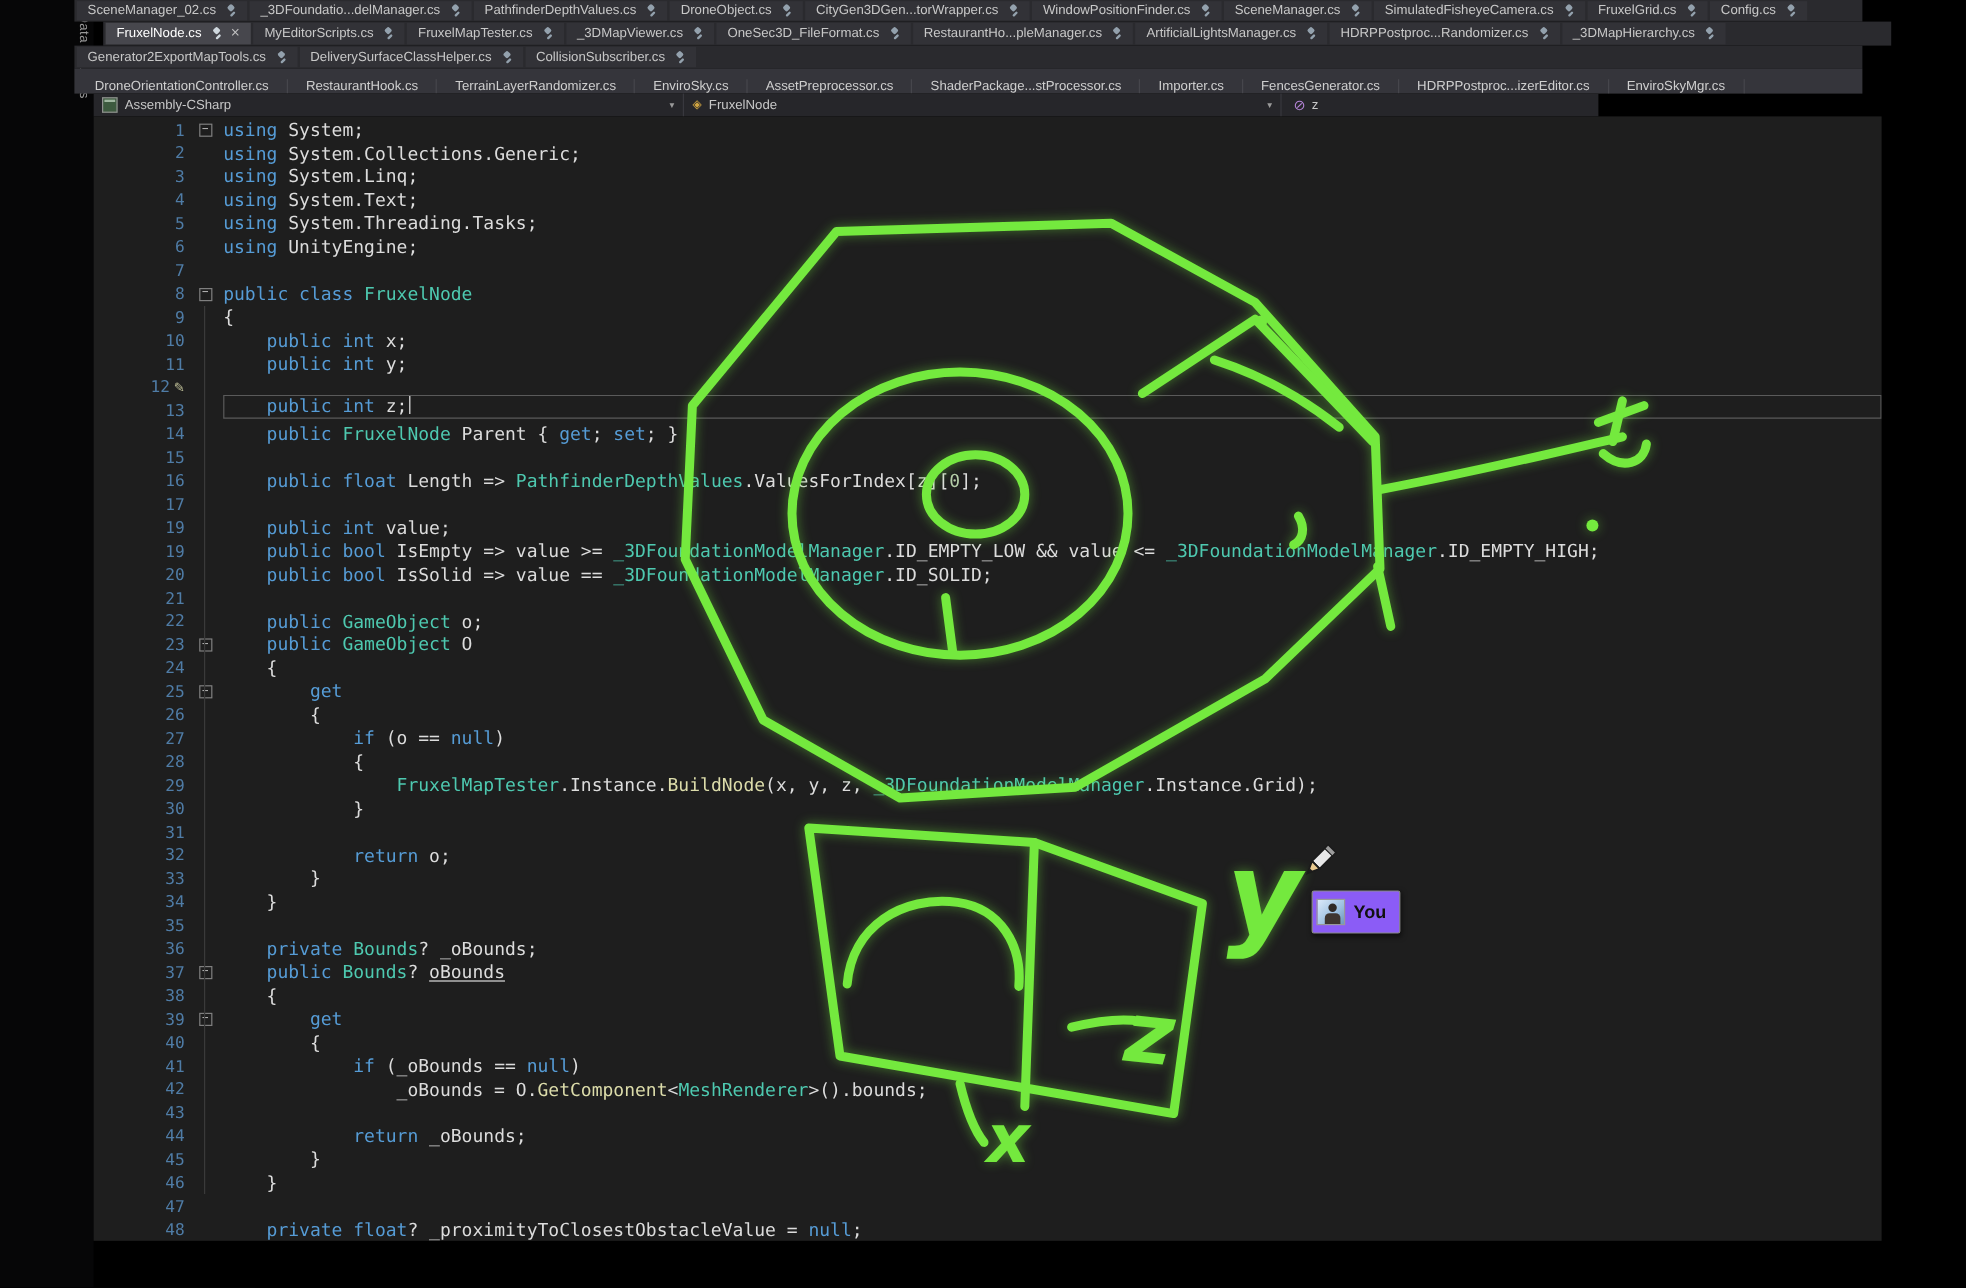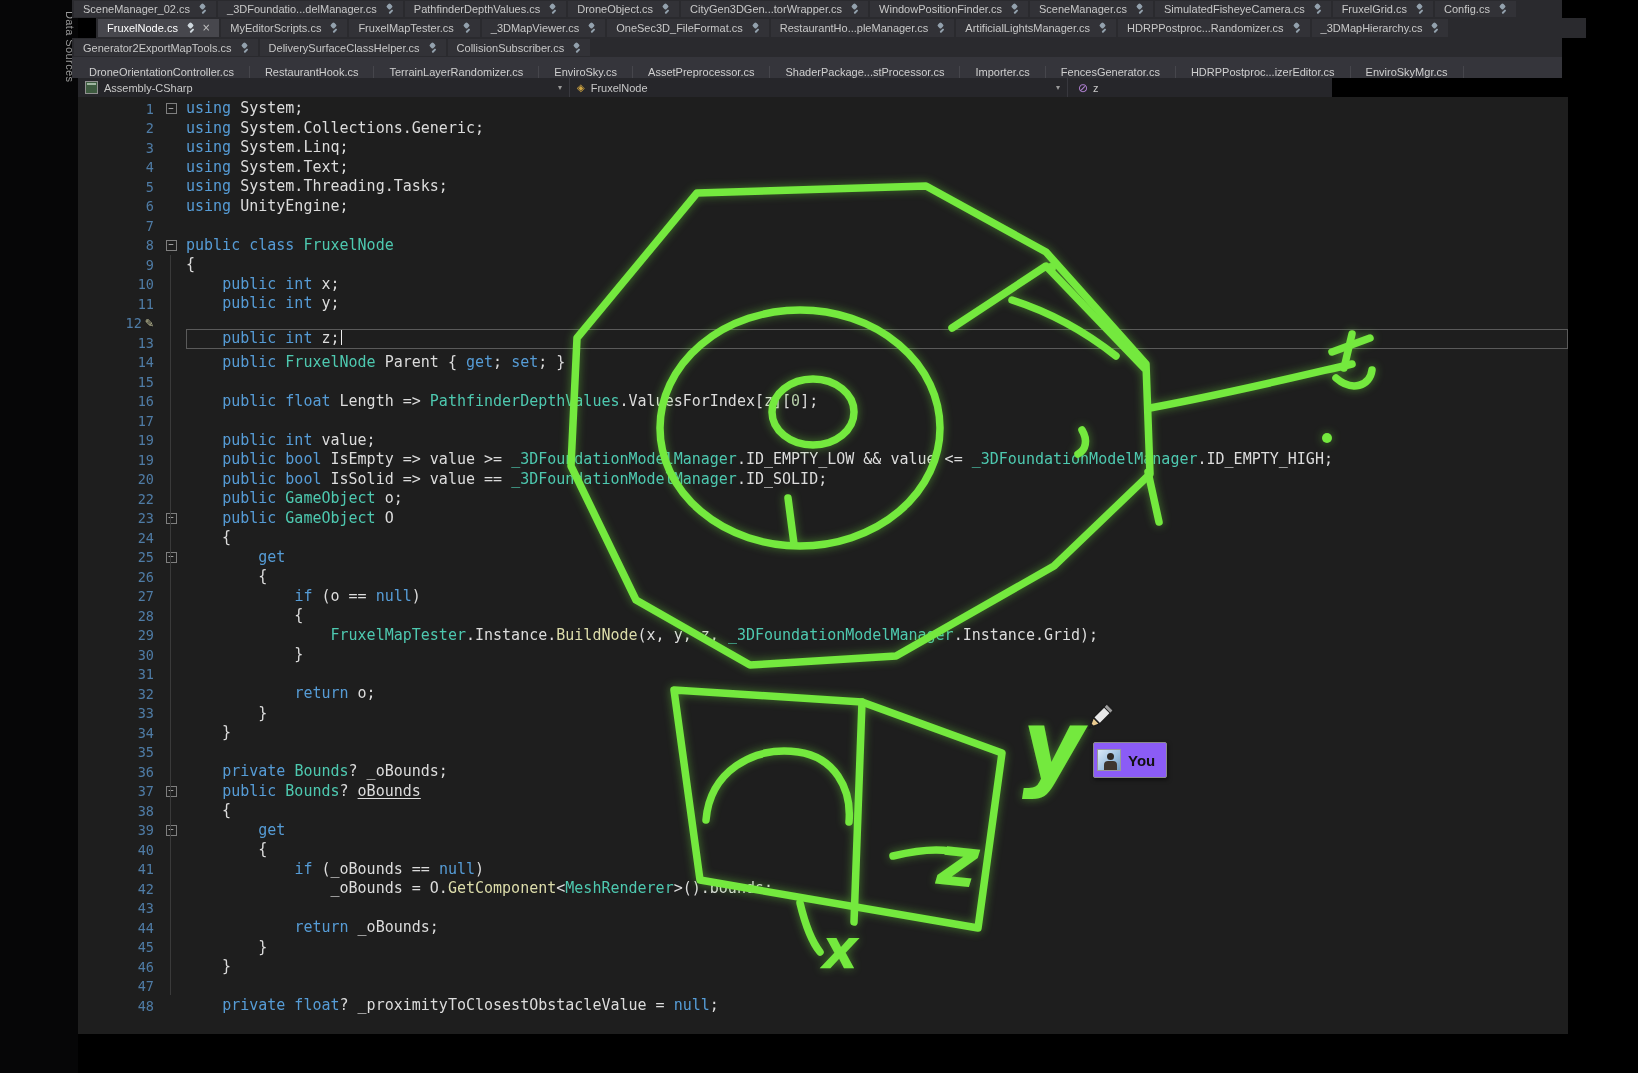--- a/index.html
+++ b/index.html
@@ -5,21 +5,21 @@
   html,body { margin:0; padding:0; background:#000; }
   body { width:1638px; height:1073px; overflow:hidden; font-family:"Liberation Sans",sans-serif; }
   .screen { position:relative; width:1638px; height:1073px; background:#000; }
 
   
   .left-rail { position:absolute; left:0; top:0; width:78px; height:1073px; background:#060607; }
   .vtab { position:absolute; left:53px; top:5px; width:23px; height:140px; writing-mode:vertical-rl;
           font-size:11px; color:#9a9a9a; letter-spacing:.4px; padding-top:6px; cursor:default; }
 
   
-  .tabrow { position:absolute; left:72px; width:1490px; display:flex; align-items:stretch; overflow:hidden;
+  .tabrow { position:absolute; left:62px; width:1490px; display:flex; align-items:stretch; overflow:hidden;
             background:var(--chrome-bg,#2a2a2e); padding-left:2px; box-sizing:border-box; }
   .r1 { top:0;  height:18px; }
   .r2 { top:18px; height:20px;margin-left:24px; }
   .r3 { top:38px; height:19px; }
   .r4 { top:57px; height:21px; background:#35353b;align-items:flex-end; }
   .tab { display:flex; align-items:center; padding:0 9px; margin:1px 2px 1px 0;
          background:var(--tab-bg,#323237); color:var(--tab-text,#c8c8c8); font-size:11px; white-space:nowrap; cursor:default; }
   .tab.active { background:var(--tab-active-bg,#47474d); color:#ffffff; }
   .tab.plain { background:transparent; border-right:1px solid #46464c; margin:0; padding:0 15px; color:#cfcfcf; }
   .tab-label { pointer-events:none; }
@@ -341,20 +341,25 @@
         </div>
         <div class="line">
           <span class="ln">19</span>
           <span class="fold"></span>
           <span class="code"><span class="tok-p">    </span><span class="tok-k">public bool </span><span class="tok-p">IsEmpty =&gt; value &gt;= </span><span class="tok-t">_3DFoundationModelManager</span><span class="tok-p">.ID_EMPTY_LOW &amp;&amp; value &lt;= </span><span class="tok-t">_3DFoundationModelManager</span><span class="tok-p">.ID_EMPTY_HIGH;</span></span>
         </div>
         <div class="line">
           <span class="ln">20</span>
           <span class="fold"></span>
           <span class="code"><span class="tok-p">    </span><span class="tok-k">public bool </span><span class="tok-p">IsSolid =&gt; value == </span><span class="tok-t">_3DFoundationModelManager</span><span class="tok-p">.ID_SOLID;</span></span>
+        </div>
+        <div class="line">
+          <span class="ln">21</span>
+          <span class="fold"></span>
+          <span class="code"></span>
         </div>
         <div class="line">
           <span class="ln">22</span>
           <span class="fold"></span>
           <span class="code"><span class="tok-p">    </span><span class="tok-k">public </span><span class="tok-t">GameObject</span><span class="tok-p"> o;</span></span>
         </div>
         <div class="line">
           <span class="ln">23</span>
           <span class="fold">
             <span class="fold-box"></span>

